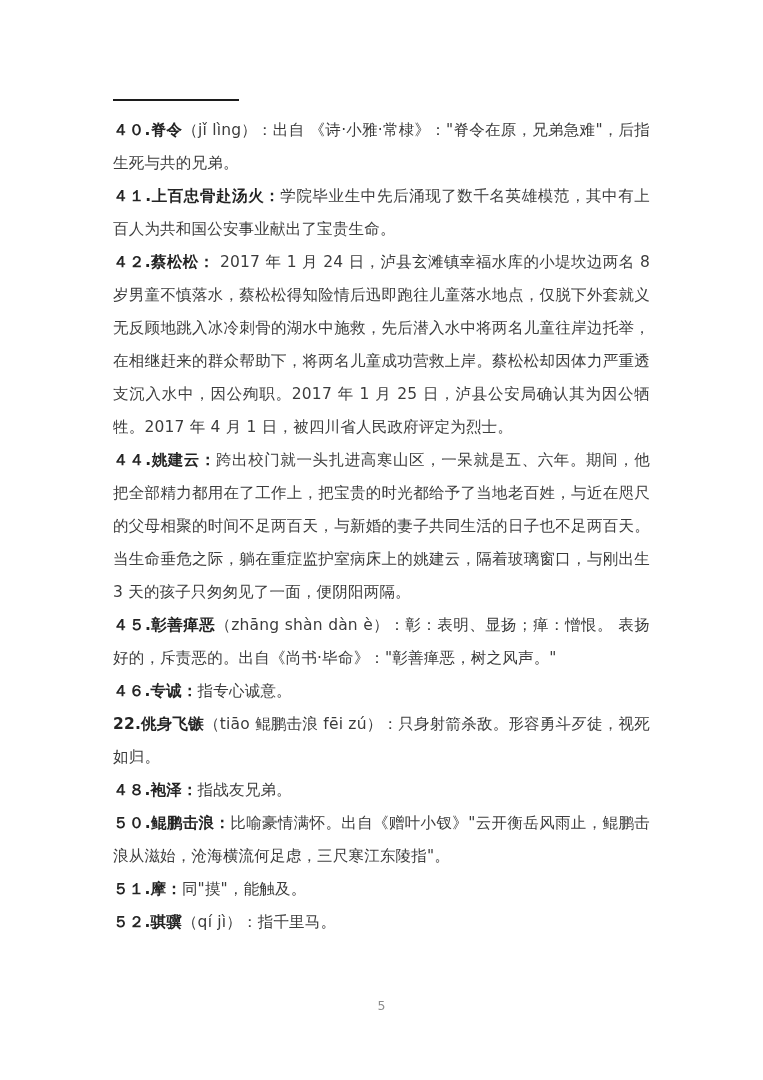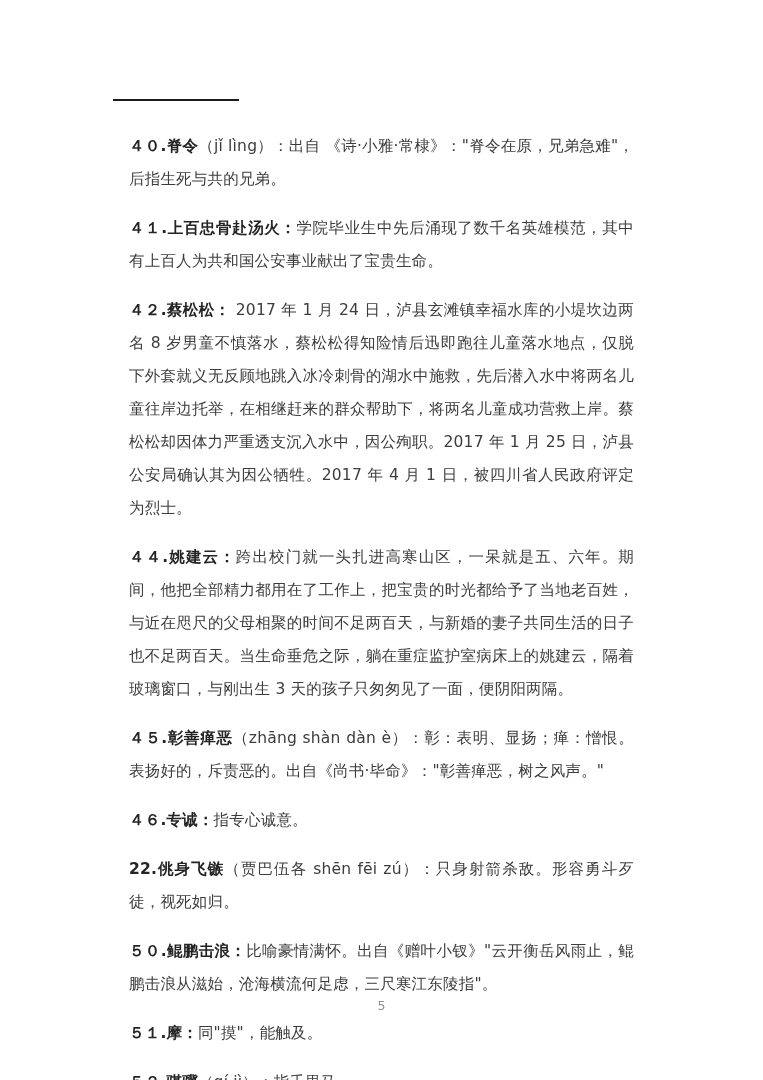--- a/index.html
+++ b/index.html
@@ -23,21 +23,21 @@
     height: 2px;
     background: #1c1c1c;
   }
   .content {
     position: absolute;
     left: 113px;
     top: 114px;
     width: 537px;
   }
   p.entry {
-    margin: 16px;
+    margin: 0;
     padding: 0;
     font-size: 15.5px;
     line-height: 33px;
     color: #3c3c3c;
     text-align: justify;
     text-align-last: left;
     letter-spacing: 0.2px;
     word-break: break-all;
   }
   p.entry .head {
@@ -71,22 +71,23 @@
 
     <p class="entry"><span class="head">４２.蔡松松：</span><span class="pinyin"></span><span> 2017 年 1 月 24 日，泸县玄滩镇幸福水库的小堤坎边两名 8 岁男童不慎落水，蔡松松得知险情后迅即跑往儿童落水地点，仅脱下外套就义无反顾地跳入冰冷刺骨的湖水中施救，先后潜入水中将两名儿童往岸边托举，在相继赶来的群众帮助下，将两名儿童成功营救上岸。蔡松松却因体力严重透支沉入水中，因公殉职。2017 年 1 月 25 日，泸县公安局确认其为因公牺牲。2017 年 4 月 1 日，被四川省人民政府评定为烈士。</span></p>
 
 
     <p class="entry"><span class="head">４４.姚建云：</span><span class="pinyin"></span><span>跨出校门就一头扎进高寒山区，一呆就是五、六年。期间，他把全部精力都用在了工作上，把宝贵的时光都给予了当地老百姓，与近在咫尺的父母相聚的时间不足两百天，与新婚的妻子共同生活的日子也不足两百天。当生命垂危之际，躺在重症监护室病床上的姚建云，隔着玻璃窗口，与刚出生 3 天的孩子只匆匆见了一面，便阴阳两隔。</span></p>
 
     <p class="entry"><span class="head">４５.彰善瘅恶</span><span class="pinyin">（zhāng shàn dàn è）</span><span>：彰：表明、显扬；瘅：憎恨。 表扬好的，斥责恶的。出自《尚书·毕命》："彰善瘅恶，树之风声。"</span></p>
 
     <p class="entry"><span class="head">４６.专诚：</span><span class="pinyin"></span><span>指专心诚意。</span></p>
 
-    <p class="entry"><span class="head">22.佻身飞镞</span><span class="pinyin">（贾巴伍各 shēn fēi zú）</span><span>：只身射箭杀敌。形容勇斗歹徒，视死如归。</span></p>
+    <p class="entry"><span class="head">22.佻身飞镞</span><span class="pinyin">（tiāo 鲲鹏击浪 fēi zú）</span><span>：只身射箭杀敌。形容勇斗歹徒，视死如归。</span></p>
 
+    <p class="entry"><span class="head">４８.袍泽：</span><span class="pinyin"></span><span>指战友兄弟。</span></p>
 
 
     <p class="entry"><span class="head">５０.鲲鹏击浪：</span><span class="pinyin"></span><span>比喻豪情满怀。出自《赠叶小钗》"云开衡岳风雨止，鲲鹏击浪从滋始，沧海横流何足虑，三尺寒江东陵指"。</span></p>
 
     <p class="entry"><span class="head">５１.摩：</span><span class="pinyin"></span><span>同"摸"，能触及。</span></p>
 
     <p class="entry"><span class="head">５２.骐骥</span><span class="pinyin">（qí jì）</span><span>：指千里马。</span></p>
   </div>
 
   <div class="footer">

